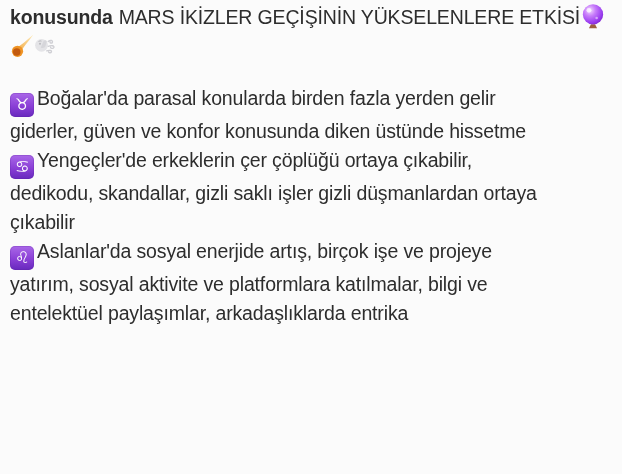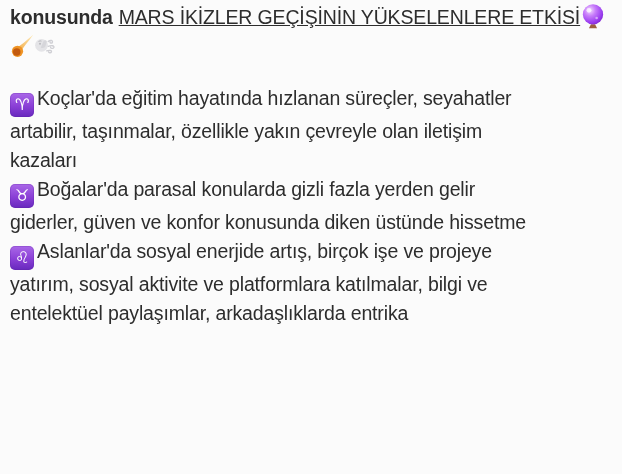--- a/index.html
+++ b/index.html
@@ -5,21 +5,21 @@
   html, body { margin: 0; padding: 0; }
   body {
     width: 622px; height: 474px; overflow: hidden;
     background: #fbfbfb;
     color: #2d2d2d;
     font-family: "Liberation Sans", "DejaVu Sans", sans-serif;
   }
   .post { padding: 3px 8px 0 10px; font-size: 19.5px; line-height: 29px; letter-spacing: -0.15px; }
   .header { margin: 0 0 23px 0; }
   .author { font-weight: 700; margin-right: 6px; }
-  .title { font-weight: 400; text-decoration: underline; }
+  .title { font-weight: 400; }
   .emoji { display: inline-block; }
   .emoji svg { vertical-align: -5px; }
   .entry { margin: 0; }
   .badge {
     display: inline-flex; align-items: center; justify-content: center;
     width: 24px; height: 24px; border-radius: 5px;
     background: linear-gradient(180deg, #aa68e8 0%, #8a3fd6 55%, #6729bd 100%);
     color: #ffffff; font-size: 16px; line-height: 24px;
     font-family: "DejaVu Sans", sans-serif;
     vertical-align: -5px; margin-right: 3px;
@@ -58,26 +58,26 @@
         </svg></span><span class="emoji"><svg width="24" height="24" viewBox="0 0 32 32">
           <circle cx="10" cy="15" r="8.5" fill="#e4e4e7"></circle>
           <path d="M13 9 q3-2 4 1 l-2 7 q-3 3 -6 1" fill="#d6d6da"></path>
           <circle cx="8" cy="13" r="1.2" fill="#b4b4b9"></circle>
           <path d="M6 10 q2-1.5 4-0.5" stroke="#b4b4b9" stroke-width="1.2" fill="none"></path>
           <path d="M19 10 c3-3 6.5-1 5.5 1.2 c-0.8 1.8-3.8 1-3-1" stroke="#cfcfd4" stroke-width="1.8" fill="none" stroke-linecap="round"></path>
           <path d="M19 16.5 c4-2 8.5-0.8 7.5 1.4 c-0.9 2-4.8 1.6-4.4-0.4" stroke="#cfcfd4" stroke-width="1.8" fill="none" stroke-linecap="round"></path>
           <path d="M17 22.5 c3.5-1.5 7-0.5 6.2 1.4 c-0.7 1.7-4 1.3-3.6-0.3" stroke="#cfcfd4" stroke-width="1.8" fill="none" stroke-linecap="round"></path>
         </svg></span></p>
 
-  <div class="entry"><span class="badge">♈</span><span class="etext">Koçlar'da eğitim hayatında hızlanan süreçler, seyahatler
-artabilir, taşınmalar, özellikle yakın çevreyle olan iletişim
-kazaları</span></div>
 
-  <div class="entry"><span class="badge">♉</span><span class="etext">Boğalar'da parasal konularda gizli fazla yerden gelir
+  <div class="entry"><span class="badge">♉</span><span class="etext">Boğalar'da parasal konularda birden fazla yerden gelir
 giderler, güven ve konfor konusunda diken üstünde hissetme</span></div>
 
 
+  <div class="entry"><span class="badge">♋</span><span class="etext">Yengeçler'de erkeklerin çer çöplüğü ortaya çıkabilir,
+dedikodu, skandallar, gizli saklı işler gizli düşmanlardan ortaya
+çıkabilir</span></div>
 
   <div class="entry"><span class="badge">♌</span><span class="etext">Aslanlar'da sosyal enerjide artış, birçok işe ve projeye
 yatırım, sosyal aktivite ve platformlara katılmalar, bilgi ve
 entelektüel paylaşımlar, arkadaşlıklarda entrika</span></div>
 
 </div>
 
 </body></html>

